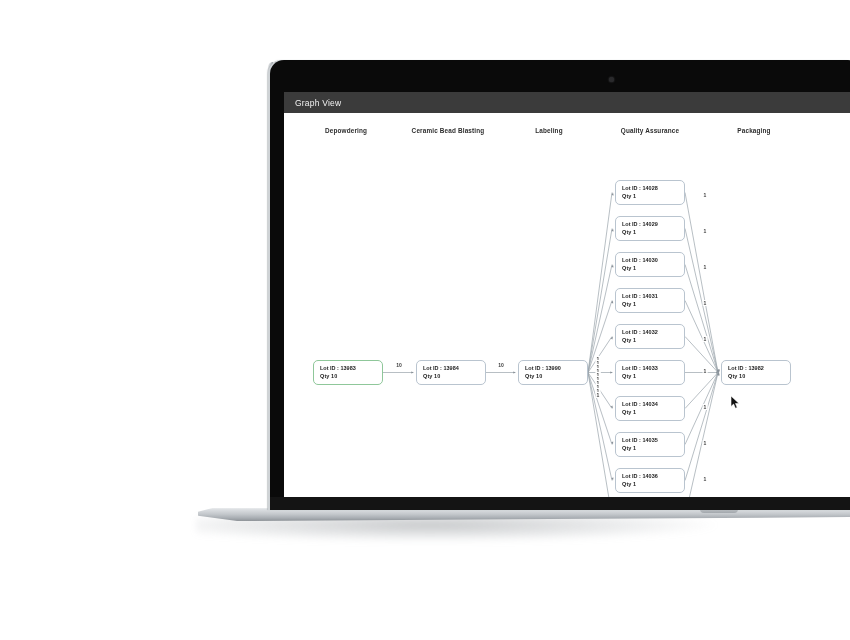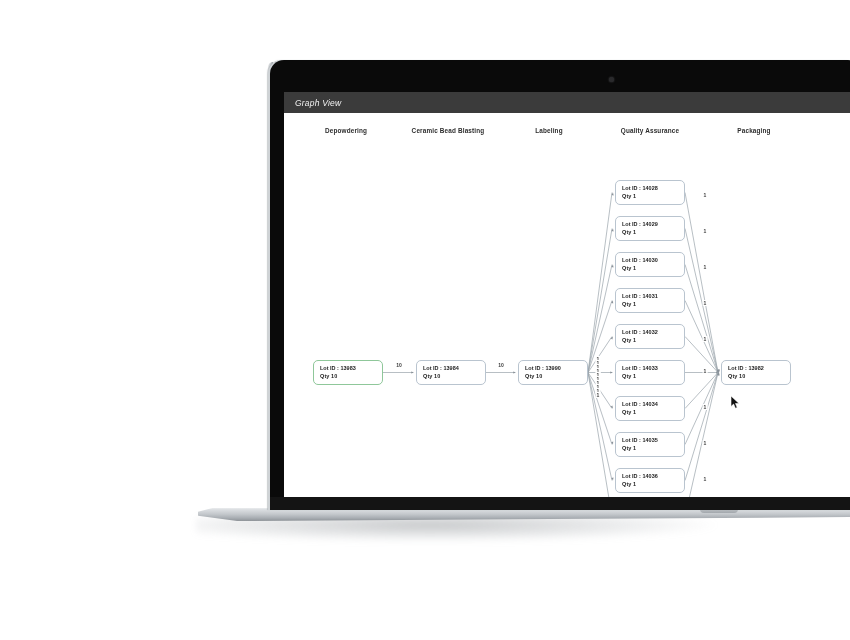--- a/index.html
+++ b/index.html
@@ -46,21 +46,21 @@
   
   #screen{
     position:absolute;left:284px;top:92px;width:566px;height:405px;
     background:#ffffff;overflow:hidden;
   }
   #titlebar{
     position:absolute;left:0;top:0;width:566px;height:21px;
     background:#3b3b3b;display:flex;align-items:center;
   }
   #titlebar-label{
-    color:#f2f2f2;font-size:8.5px;letter-spacing:.2px;padding-left:11px;font-weight:400;font-style:italic;
+    color:#f2f2f2;font-size:8.5px;letter-spacing:.2px;padding-left:11px;font-weight:400;
   }
   #canvas{
     position:absolute;left:0;top:21px;width:566px;height:384px;background:#fff;
   }
 
   .col-head{
     position:absolute;font-size:6.4px;color:#2d2d2d;font-weight:bold;
     letter-spacing:.15px;white-space:nowrap;transform:translateX(-50%);
   }
 

